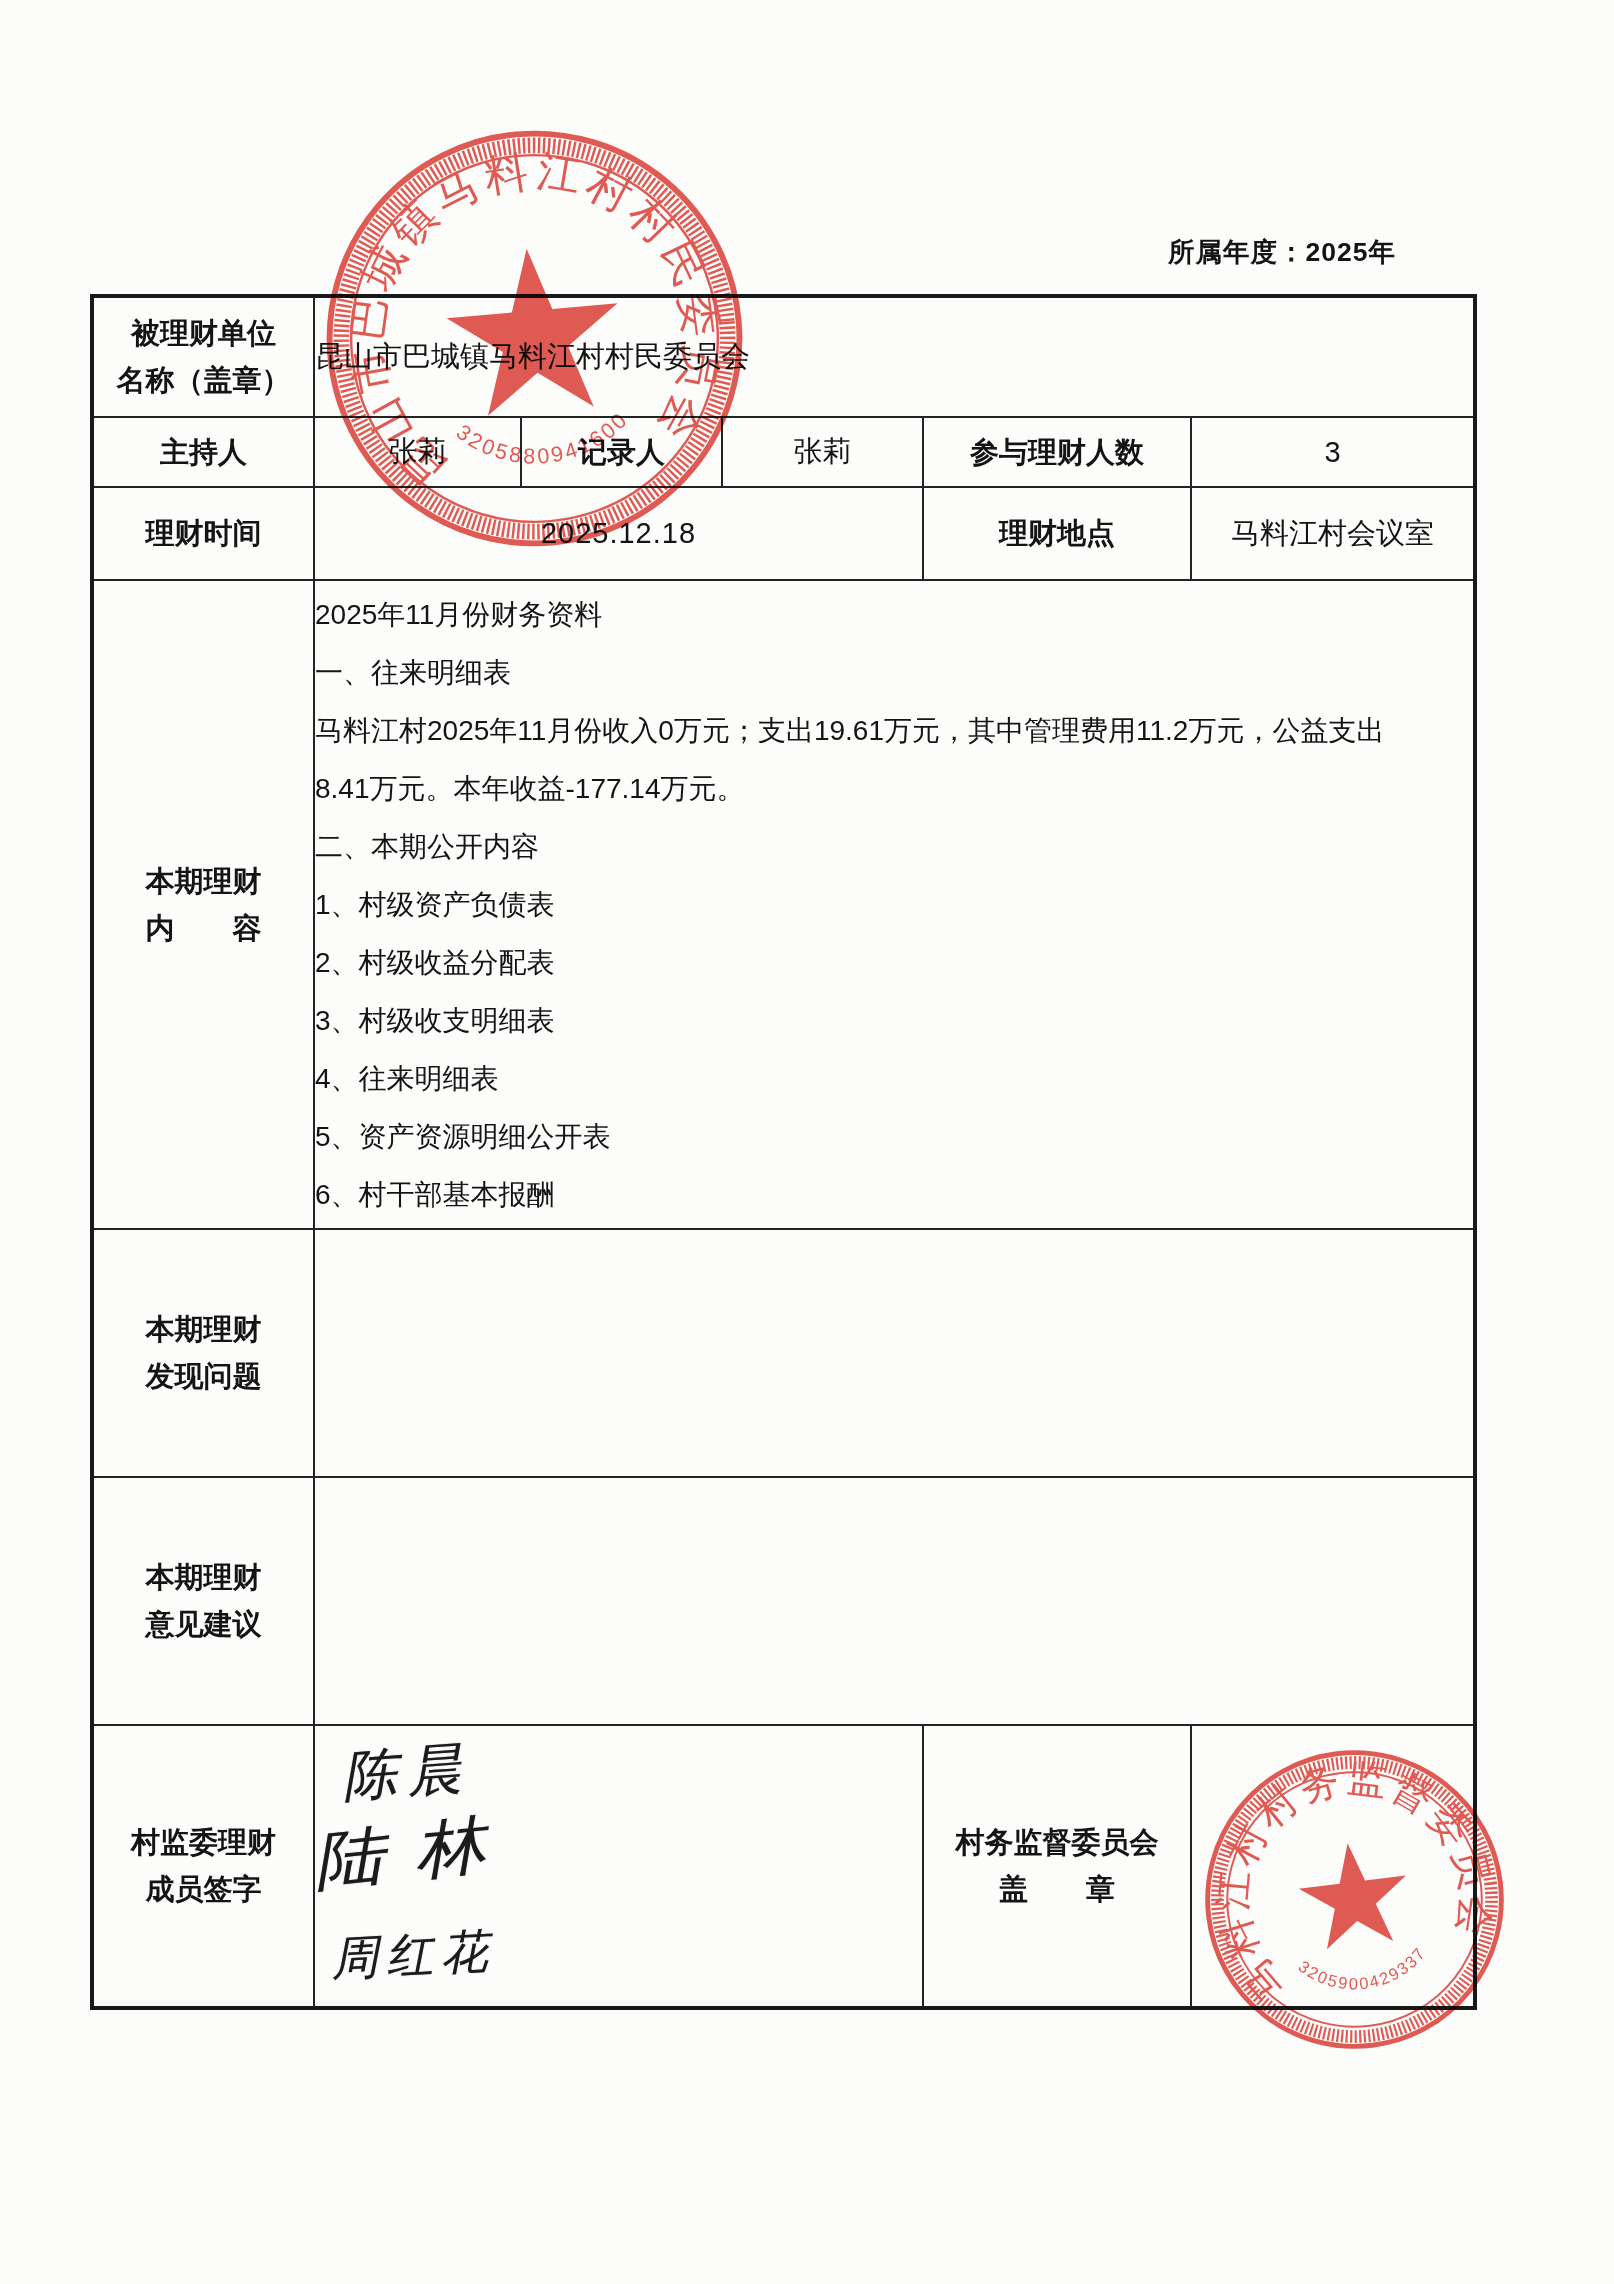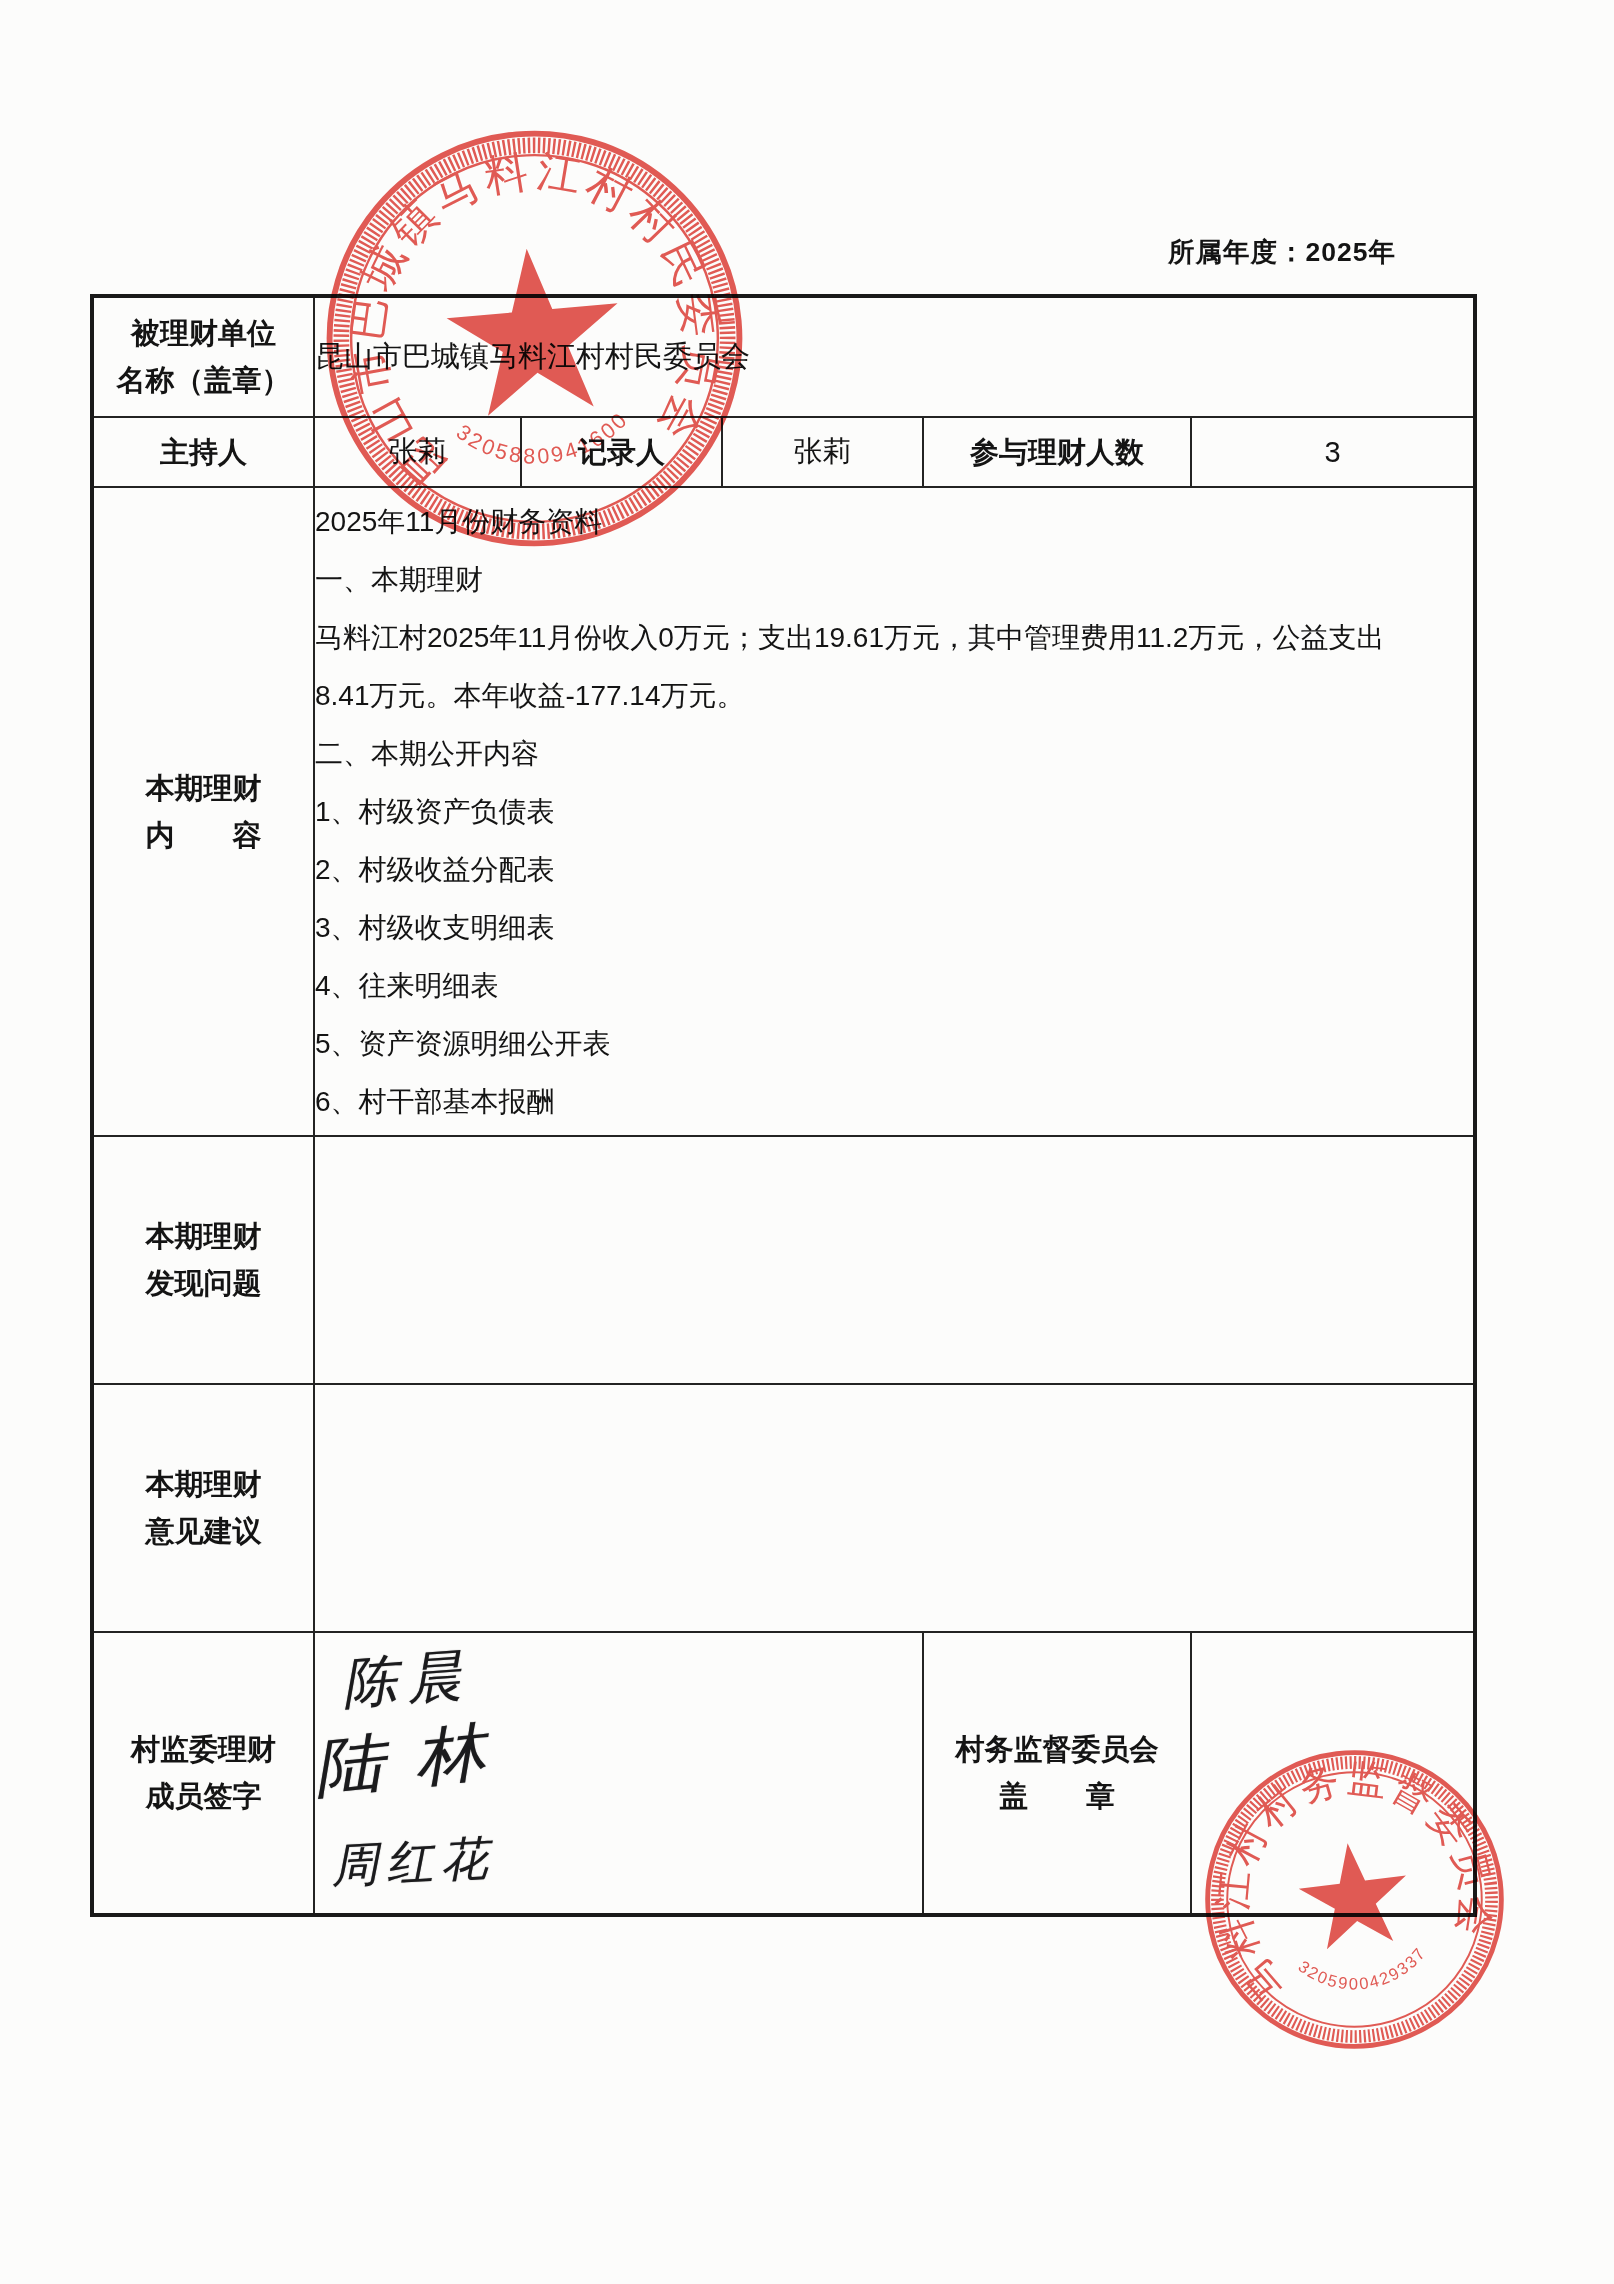--- a/index.html
+++ b/index.html
@@ -95,29 +95,35 @@
 
     <tr style="height:70px">
       <td class="lbl">主持人</td>
       <td class="val">张莉</td>
       <td class="lbl">记录人</td>
       <td class="val">张莉</td>
       <td class="lbl">参与理财人数</td>
       <td class="val">3</td>
     </tr>
 
+    <tr style="height:93px">
+      <td class="lbl">理财时间</td>
+      <td colspan="3" class="val time-val">2025.12.18</td>
+      <td class="lbl">理财地点</td>
+      <td class="val">马料江村会议室</td>
+    </tr>
 
     <tr style="height:649px">
       <td class="lbl">
         <div>本期理财</div>
         <div>内　　容</div>
       </td>
       <td colspan="5" class="content-cell">
         <div class="content-line">2025年11月份财务资料</div>
-        <div class="content-line">一、本期理财</div>
+        <div class="content-line">一、往来明细表</div>
         <div class="content-line">马料江村2025年11月份收入0万元；支出19.61万元，其中管理费用11.2万元，公益支出</div>
         <div class="content-line">8.41万元。本年收益-177.14万元。</div>
         <div class="content-line">二、本期公开内容</div>
         <div class="content-line">1、村级资产负债表</div>
         <div class="content-line">2、村级收益分配表</div>
         <div class="content-line">3、村级收支明细表</div>
         <div class="content-line">4、往来明细表</div>
         <div class="content-line">5、资产资源明细公开表</div>
         <div class="content-line">6、村干部基本报酬</div>
       </td>

